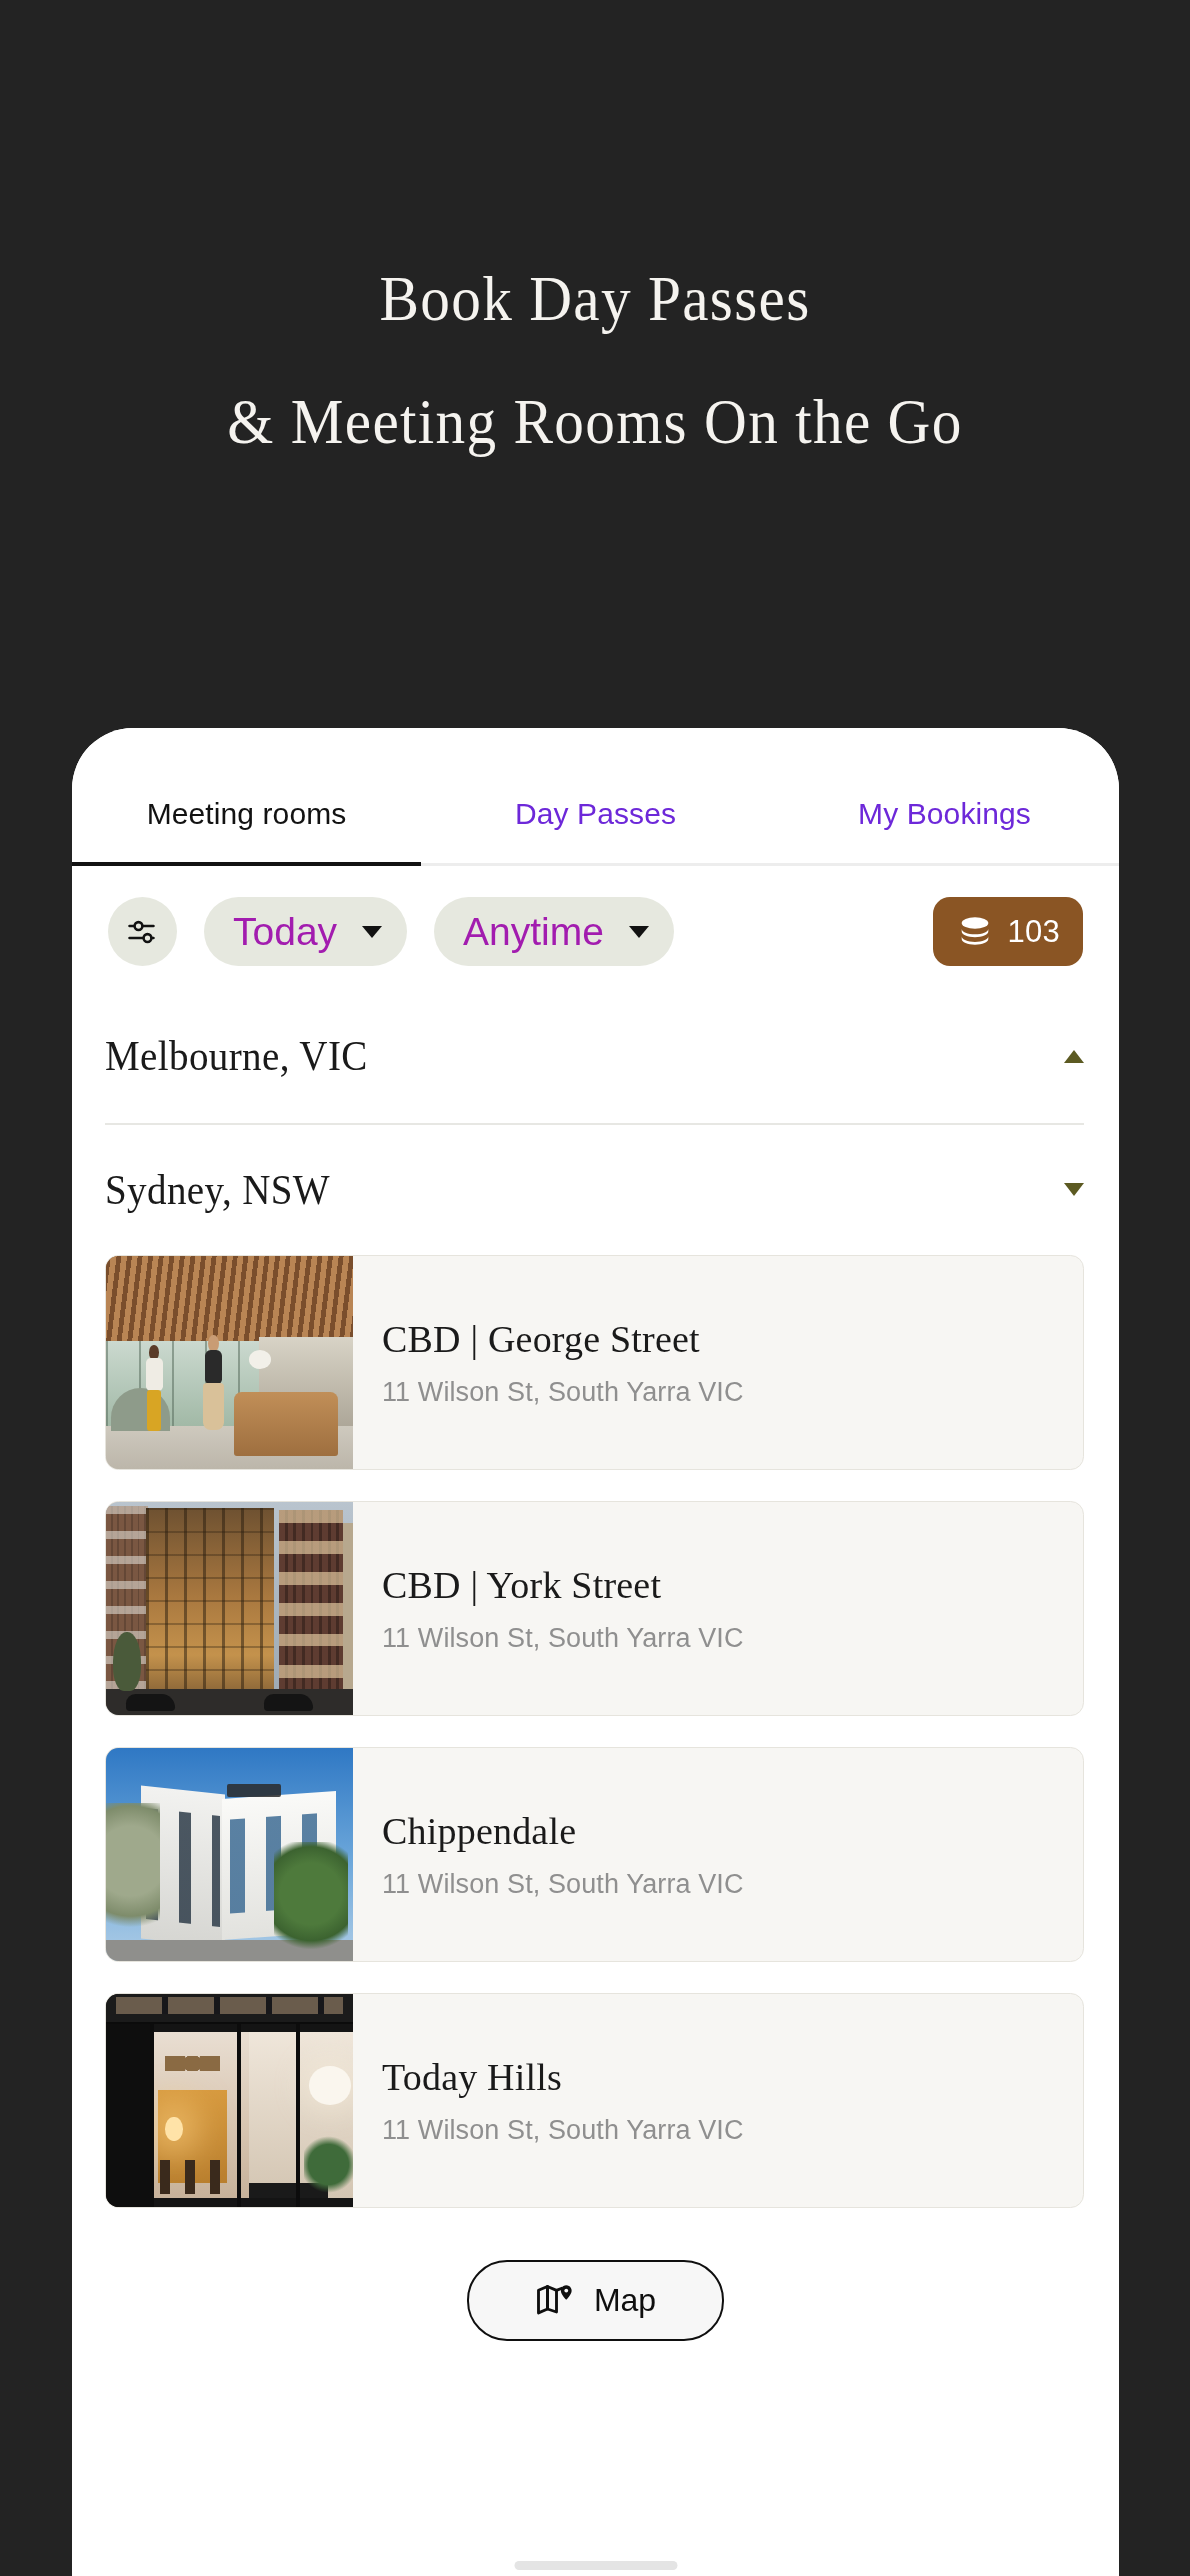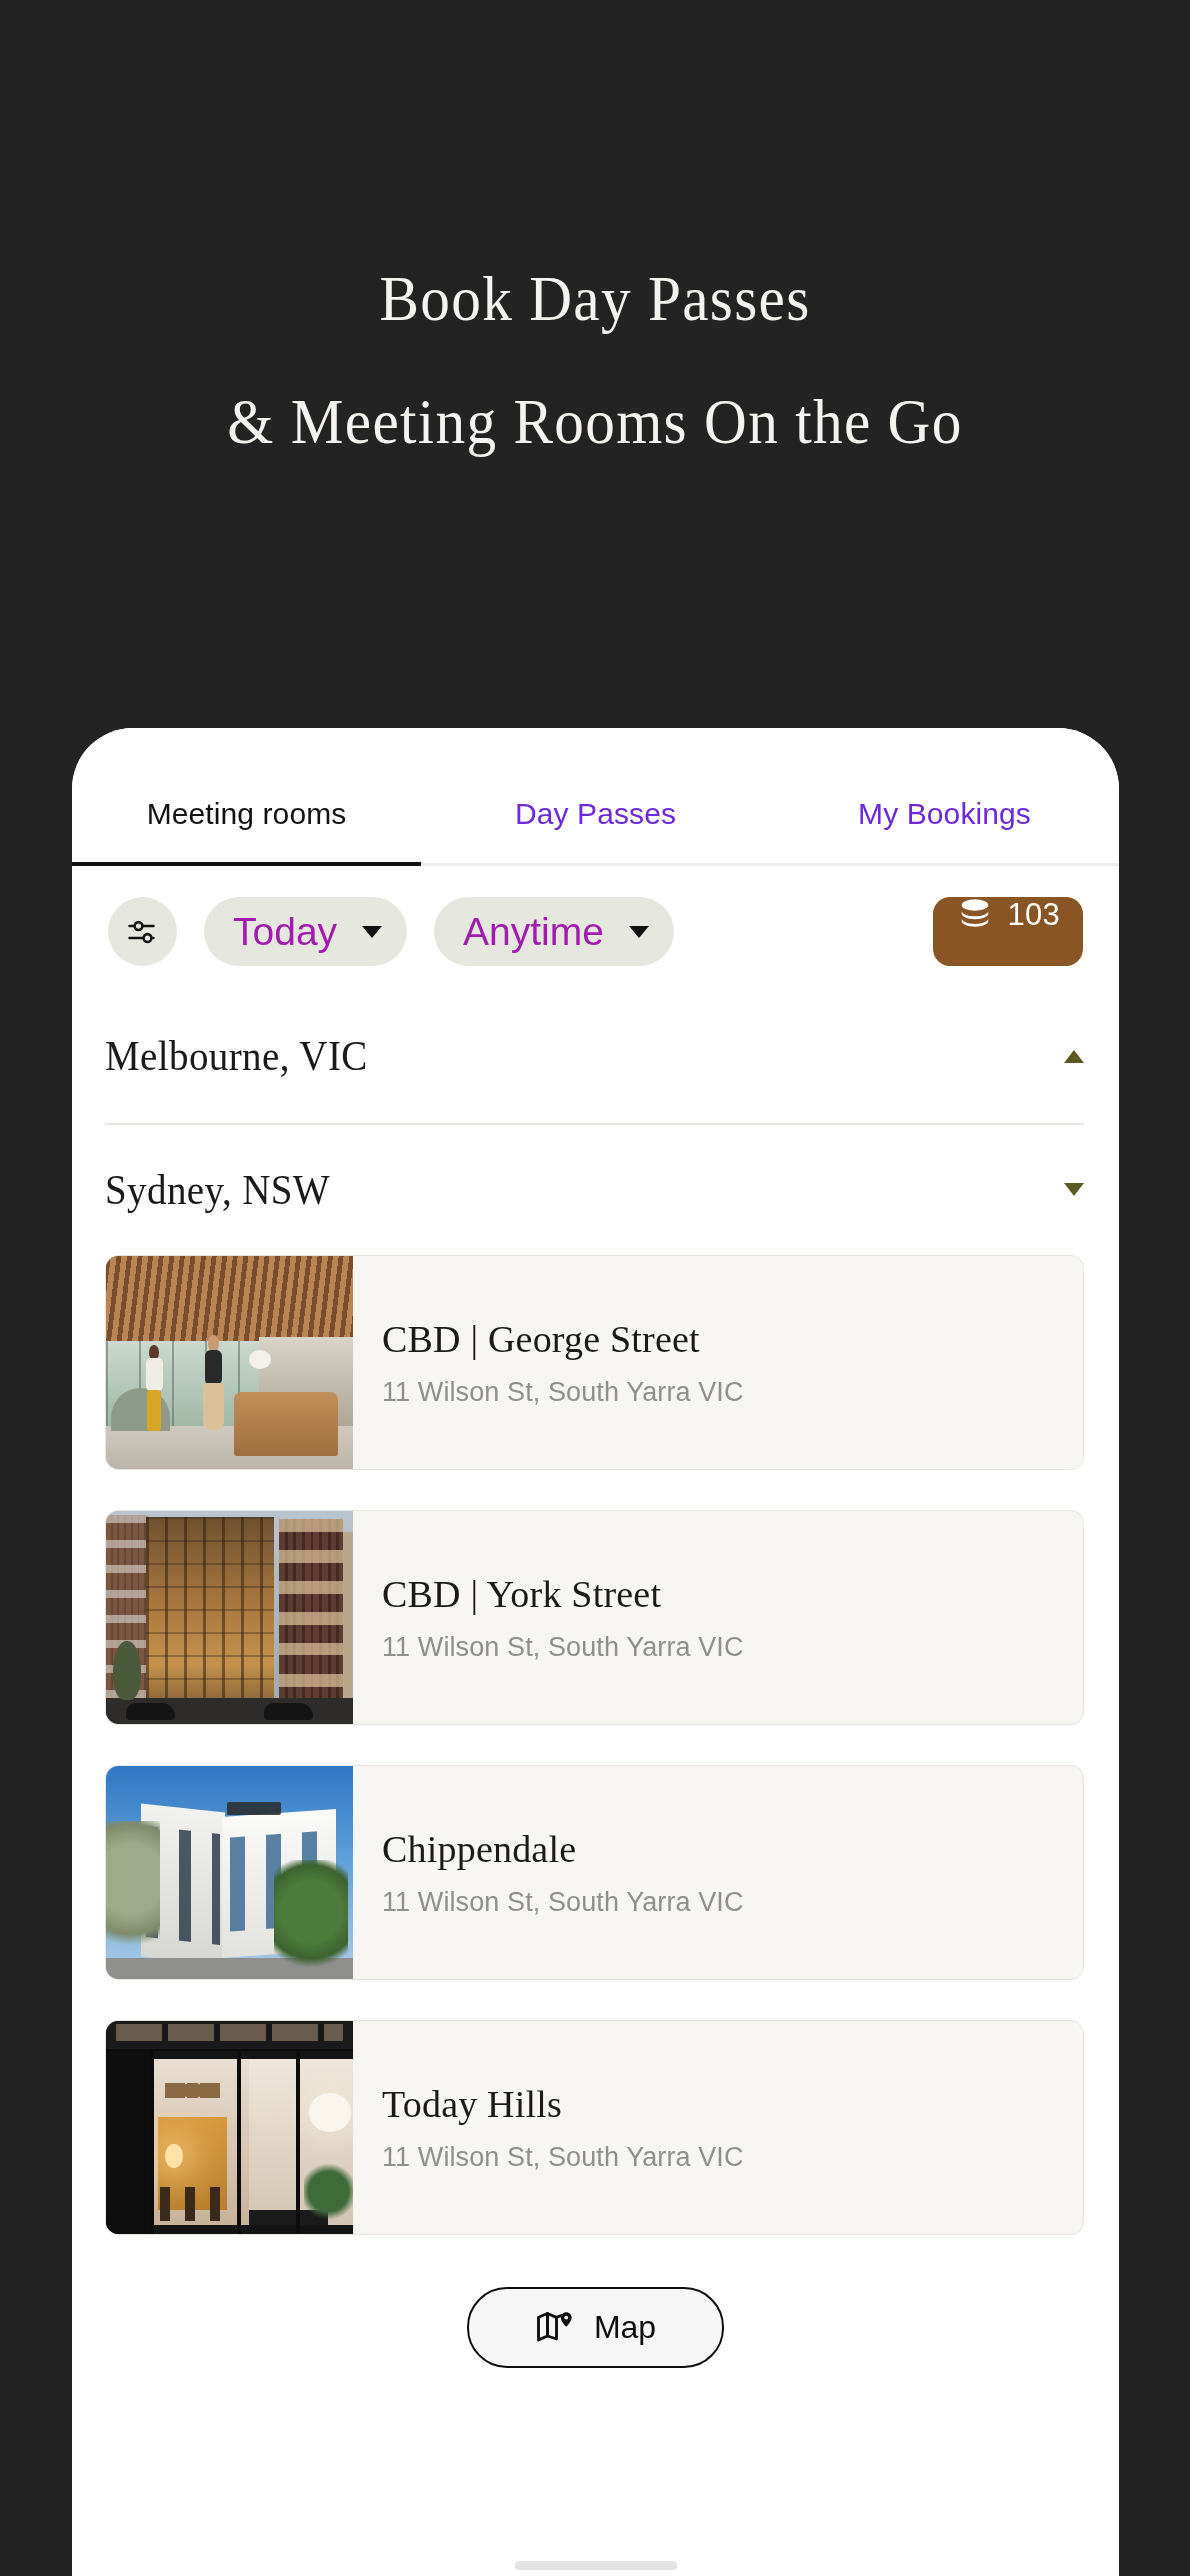--- a/index.html
+++ b/index.html
@@ -114,20 +114,21 @@
     border-left: 10.5px solid transparent;
     border-right: 10.5px solid transparent;
     border-top: 12.5px solid #121212;
   }
   .spacer { flex: 1 1 auto; }
   .credits {
     height: 69px;
     border-radius: 17px;
     background: #8A5524;
     display: flex;
+    align-items: center;
     gap: 13.4px;
     padding: 0 23px;
     flex: 0 0 auto;
   }
   .credits .num {
     color: #FFFFFF;
     font-size: 31px;
     font-weight: 400;
     letter-spacing: 0.3px;
   }
@@ -166,21 +167,21 @@
     background: #E7E7E3;
     margin: 23px 35px 0 33px;
   }
 
   
   .cards { padding: 21px 35px 0 33px; }
   .card {
     display: flex;
     align-items: stretch;
     height: 215px;
-    margin-bottom: 40px;
+    margin-bottom: 31px;
     background: #F7F6F3;
     border: 1.4px solid #E6E4DD;
     border-radius: 13.4px;
     overflow: hidden;
     justify-content: flex-end;
   }
   .card .thumb {
     width: 247px;
     flex: 0 0 247px;
     position: relative;

